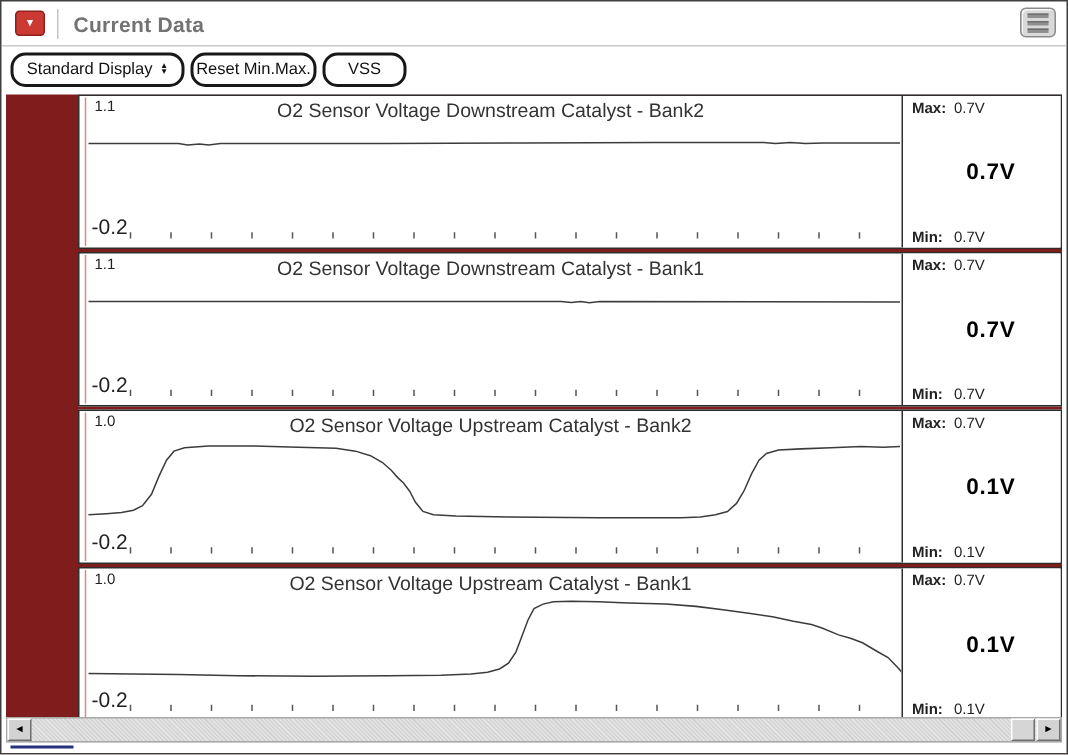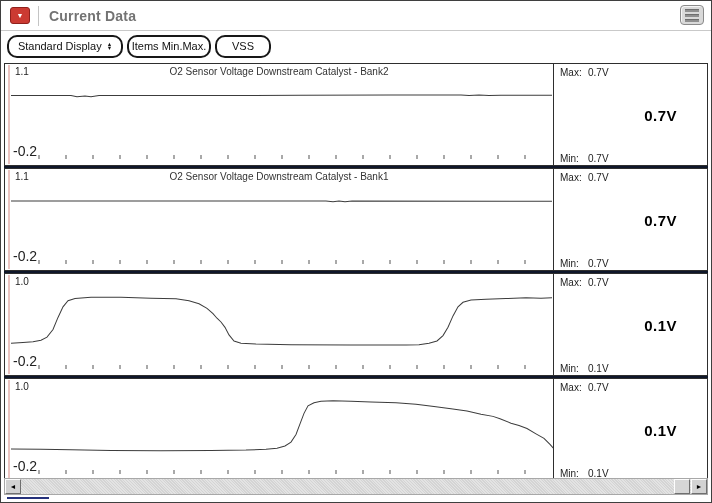--- a/index.html
+++ b/index.html
@@ -23,33 +23,33 @@
   .toolbar{height:30px;display:flex;align-items:center;gap:4px;padding:0 6px;}
   .tb-btn{position:relative;height:23px;box-sizing:border-box;border:2px solid #181818;border-radius:10px;
           background:#fff;display:flex;align-items:center;justify-content:center;
           font-size:11px;color:#111;white-space:nowrap;cursor:default;}
   .popup-arrows{display:flex;flex-direction:column;align-items:center;margin-left:5px;}
   .popup-arrows i{font-style:normal;font-size:5.5px;line-height:4.5px;color:#111;}
   .w1{width:116px}.w2{width:109px}.w3{width:86px}.w4{width:90px}
   .w5{width:84px}.w6{width:72px}.w7{width:66px}.w8{width:56px}
 
   
-  .panels{margin:2px 3px 0 3px;background:#0f172a;}
+  .panels{margin:2px 3px 0 3px;background:#7f1d1d;padding-left:48px;}
   .panel{height:103px;box-sizing:border-box;border:1px solid #2e2e2e;background:#fff;
          display:flex;margin-bottom:2px;}
   .panel:last-child{margin-bottom:0;}
   .chart-region{position:relative;width:548px;height:100%;}
   .chart-region svg{position:absolute;left:0;top:0;width:100%;height:100%;}
   .scale-max{position:absolute;left:10px;top:2px;font-size:10px;color:#222;}
   .scale-min{position:absolute;left:8px;bottom:6px;font-size:14px;color:#222;}
-  .chart-title{position:absolute;left:0;top:2px;width:100%;text-align:center;font-size:10px;color:#333;}
+  .chart-title{position:absolute;left:0;top:2px;width:100%;text-align:center;font-size:13px;color:#333;}
   .value-region{position:relative;flex:1;border-left:1px solid #2e2e2e;background:#fff;}
   .mm-row{position:absolute;left:6px;font-size:10px;color:#222;}
   .mm-row.max{top:3px;} .mm-row.min{bottom:1px;}
-  .mm-label{display:inline-block;width:28px;}
+  .mm-label{display:inline-block;width:28px;font-weight:bold;}
   .big-value{position:absolute;right:30px;top:50%;transform:translateY(-50%);
              font-size:15px;font-weight:bold;color:#000;letter-spacing:.5px;}
 
   
   .hscroll{position:absolute;left:3px;right:3px;bottom:7px;height:15px;background:#dadada;
            border:1px solid #a8a8a8;
            background-image:repeating-linear-gradient(45deg,#e3e3e3 0 1px,#d4d4d4 1px 2px);}
   .sb-btn{position:absolute;top:0;width:14px;height:13px;background:#d2d2d2;
           border:1px solid;border-color:#fdfdfd #6f6f6f #6f6f6f #fdfdfd;
           display:flex;align-items:center;justify-content:center;font-size:7px;color:#000;cursor:default;}
@@ -78,21 +78,21 @@
 
   <div class="toolbar">
     <div class="tb-btn w1">
       <span>Standard Display</span>
       <span class="popup-arrows">
           <i>▲</i>
           <i>▼</i>
         </span>
     </div>
     <div class="tb-btn w5">
-      <span>Items Min.Max.</span>
+      <span>Reset Min.Max.</span>
     </div>
     <div class="tb-btn w8">
       <span>VSS</span>
     </div>
   </div>
 
   <div class="panels">
 
     <div class="panel">
       <div class="chart-region">
@@ -131,37 +131,39 @@
     </div>
 
     <div class="panel">
       <div class="chart-region">
         <svg viewBox="0 0 548 100" preserveAspectRatio="none">
             <path d="M34 90V94M61 90V94M88 90V94M115 90V94M142 90V94M169 90V94M196 90V94M223 90V94M250 90V94M277 90V94M304 90V94M331 90V94M358 90V94M385 90V94M412 90V94M439 90V94M466 90V94M493 90V94M520 90V94" stroke="#555" fill="none"></path>
             <line x1="4" x2="4" y1="1" y2="99" stroke="#d88a84"></line>
             <polyline points="6,68.5 18,67.8 28,67.0 36,65.5 42,62.5 48,55.0 53,43.0 58,32.5 63,26.5 70,24.3 86,23.1 116,23.1 146,23.9 171,24.6 184,26.5 194,29.5 202,34.0 208,39.3 212,43.8 216,47.5 220,52.8 224,60.3 229,66.3 236,68.5 251,69.3 286,70.0 346,70.4 401,70.4 414,70.0 424,68.5 432,66.3 438,61.0 443,52.8 448,41.5 453,32.5 458,28.0 466,25.8 481,25.0 501,24.3 521,23.5 536,23.9 547,23.5" fill="none" stroke="#3c3c3c" stroke-width="1"></polyline>
           </svg>
         <span class="scale-max">1.0</span>
+        <span class="chart-title">O2 Sensor Voltage Upstream Catalyst - Bank2</span>
         <span class="scale-min">-0.2</span>
       </div>
       <div class="value-region">
         <div class="mm-row max"><span class="mm-label">Max:</span><span>0.7V</span></div>
         <span class="big-value">0.1V</span>
         <div class="mm-row min"><span class="mm-label">Min:</span><span>0.1V</span></div>
       </div>
     </div>
 
     <div class="panel">
       <div class="chart-region">
         <svg viewBox="0 0 548 100" preserveAspectRatio="none">
             <path d="M34 90V94M61 90V94M88 90V94M115 90V94M142 90V94M169 90V94M196 90V94M223 90V94M250 90V94M277 90V94M304 90V94M331 90V94M358 90V94M385 90V94M412 90V94M439 90V94M466 90V94M493 90V94M520 90V94" stroke="#555" fill="none"></path>
             <line x1="4" x2="4" y1="1" y2="99" stroke="#d88a84"></line>
             <polyline points="6,69.3 36,69.6 66,70.0 106,70.8 156,71.1 206,70.8 241,70.4 261,69.6 272,68.5 280,66.3 286,62.5 291,55.0 295,44.5 299,34.0 303,26.5 309,23.5 316,22.0 328,21.6 346,22.0 366,22.8 391,23.5 411,25.0 429,27.3 446,29.5 462,31.8 476,34.8 488,37.0 495,39.3 506,43.8 514,46.0 522,49.0 531,54.3 539,58.8 545,64.8 549,69.3" fill="none" stroke="#3c3c3c" stroke-width="1"></polyline>
           </svg>
         <span class="scale-max">1.0</span>
+        <span class="chart-title">O2 Sensor Voltage Upstream Catalyst - Bank1</span>
         <span class="scale-min">-0.2</span>
       </div>
       <div class="value-region">
         <div class="mm-row max"><span class="mm-label">Max:</span><span>0.7V</span></div>
         <span class="big-value">0.1V</span>
         <div class="mm-row min"><span class="mm-label">Min:</span><span>0.1V</span></div>
       </div>
     </div>
 
   </div>

